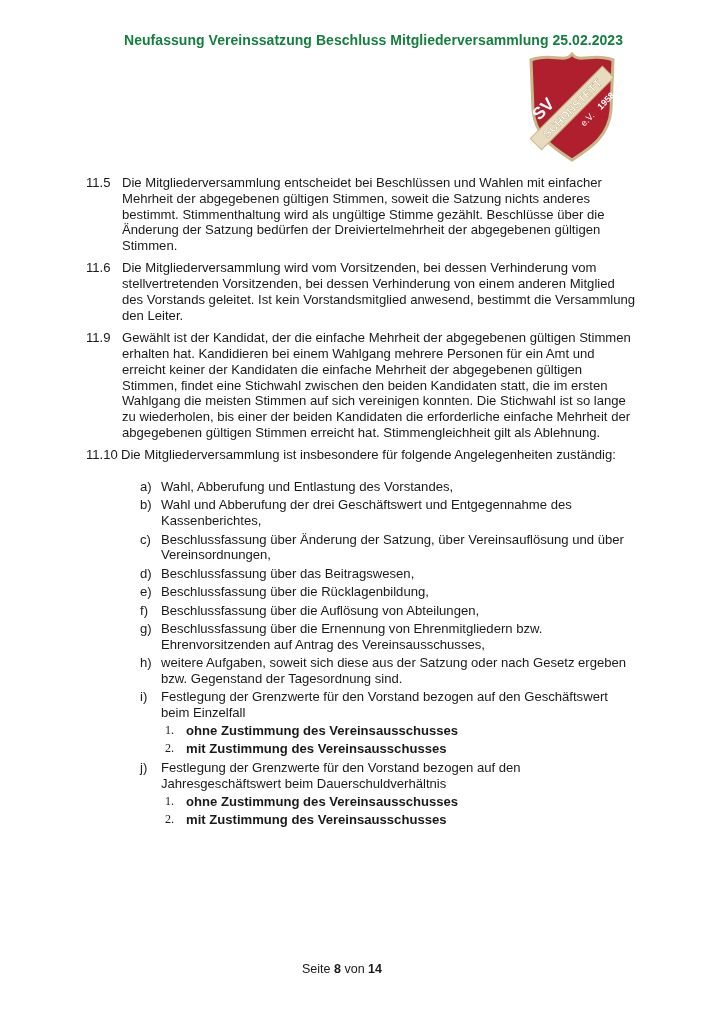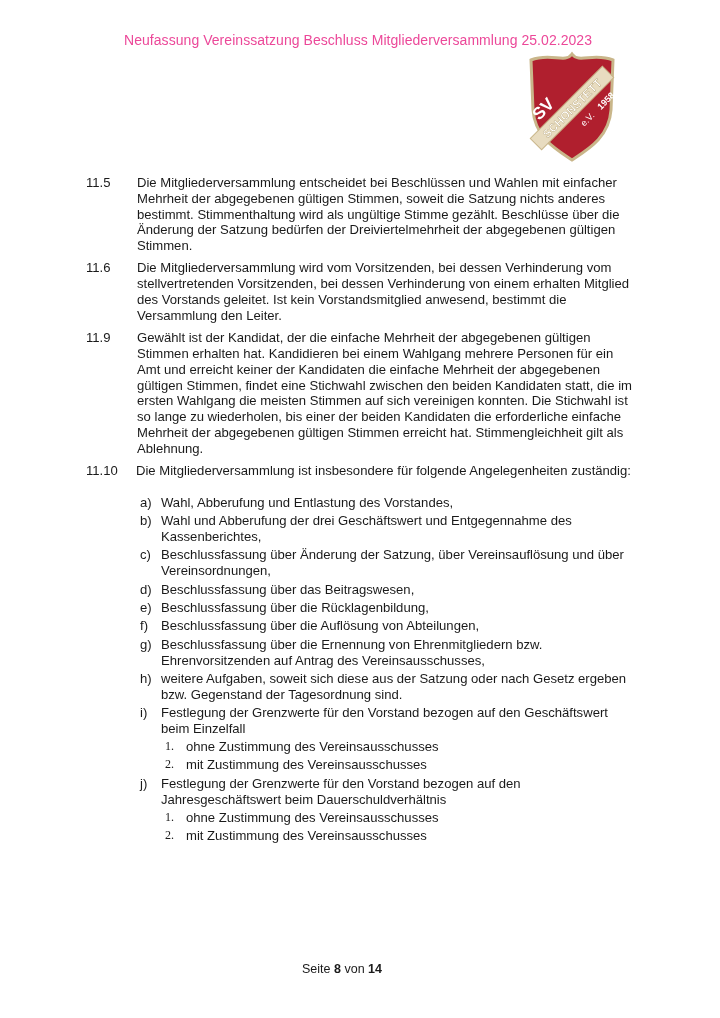--- a/index.html
+++ b/index.html
@@ -2,41 +2,41 @@
 <html><head>
   <meta charset="utf-8">
   <style>
     html, body { margin: 0; padding: 0; background: #ffffff; }
     body {
       width: 720px; height: 1018px; position: relative; overflow: hidden;
       font-family: "Liberation Sans", sans-serif; color: #1a1a1a;
     }
     .header-title {
       position: absolute; left: 124px; top: 32px;
-      font-size: 14px; letter-spacing: 0.05px; color: #ec4899;
+      font-size: 14px; letter-spacing: 0.05px; color: #15803d; font-weight: bold;
     }
     .logo {
       position: absolute; left: 525px; top: 50px; width: 94px; height: 112px;
     }
     .content {
       position: absolute; left: 86px; top: 175px; width: 552px;
       font-size: 13.1px; line-height: 15.8px;
     }
-    .para { display: flex; margin-bottom: 6.5px; gap: 15px; }
+    .para { display: flex; margin-bottom: 6.5px; }
     .para .num { width: 36px; flex: 0 0 36px; }
     .para.wide .num { width: 35px; flex: 0 0 35px; }
     .para .txt { flex: 1; }
     .alpha-list { margin-top: 1px; margin-left: 54px; }
     .alpha-item { display: flex; margin-bottom: 2.6px; }
     .alpha-item .lbl { width: 21px; flex: 0 0 21px; }
     .alpha-item .txt { flex: 1; }
     .sub-list { margin-top: 2px; margin-left: 4px; }
     .sub-item { display: flex; margin-bottom: 2.6px; }
     .sub-item .lbl { width: 21px; flex: 0 0 21px; font-size: 12px; font-family: "Liberation Serif", serif; }
-    .sub-item .txt { flex: 1; }
+    .sub-item .txt { flex: 1; font-weight: bold; }
     .footer {
       position: absolute; left: 0; width: 684px; top: 962px; text-align: center;
       font-size: 12.5px;
     }
     .footer b { font-weight: bold; }
   </style>
 </head>
 <body>
 
 <div class="header-title">Neufassung Vereinssatzung Beschluss Mitgliederversammlung 25.02.2023</div>
@@ -58,21 +58,21 @@
   <div id="paras">
       <div>
         <div class="para">
           <div class="num">11.5</div>
           <div class="txt">Die Mitgliederversammlung entscheidet bei Beschlüssen und Wahlen mit einfacher Mehrheit der abgegebenen gültigen Stimmen, soweit die Satzung nichts anderes bestimmt. Stimmenthaltung wird als ungültige Stimme gezählt. Beschlüsse über die Änderung der Satzung bedürfen der Dreiviertelmehrheit der abgegebenen gültigen Stimmen.</div>
         </div>
       </div>
       <div>
         <div class="para">
           <div class="num">11.6</div>
-          <div class="txt">Die Mitgliederversammlung wird vom Vorsitzenden, bei dessen Verhinderung vom stellvertretenden Vorsitzenden, bei dessen Verhinderung von einem erhalten Mitglied des Vorstands geleitet. Ist kein Vorstandsmitglied anwesend, bestimmt die Versammlung den Leiter.</div>
+          <div class="txt">Die Mitgliederversammlung wird vom Vorsitzenden, bei dessen Verhinderung vom stellvertretenden Vorsitzenden, bei dessen Verhinderung von einem anderen Mitglied des Vorstands geleitet. Ist kein Vorstandsmitglied anwesend, bestimmt die Versammlung den Leiter.</div>
         </div>
       </div>
       <div>
         <div class="para">
           <div class="num">11.9</div>
           <div class="txt">Gewählt ist der Kandidat, der die einfache Mehrheit der abgegebenen gültigen Stimmen erhalten hat. Kandidieren bei einem Wahlgang mehrere Personen für ein Amt und erreicht keiner der Kandidaten die einfache Mehrheit der abgegebenen gültigen Stimmen, findet eine Stichwahl zwischen den beiden Kandidaten statt, die im ersten Wahlgang die meisten Stimmen auf sich vereinigen konnten. Die Stichwahl ist so lange zu wiederholen, bis einer der beiden Kandidaten die erforderliche einfache Mehrheit der abgegebenen gültigen Stimmen erreicht hat. Stimmengleichheit gilt als Ablehnung.</div>
         </div>
       </div>
       <div>
         <div class="para wide" style="margin-bottom: 16px;">

